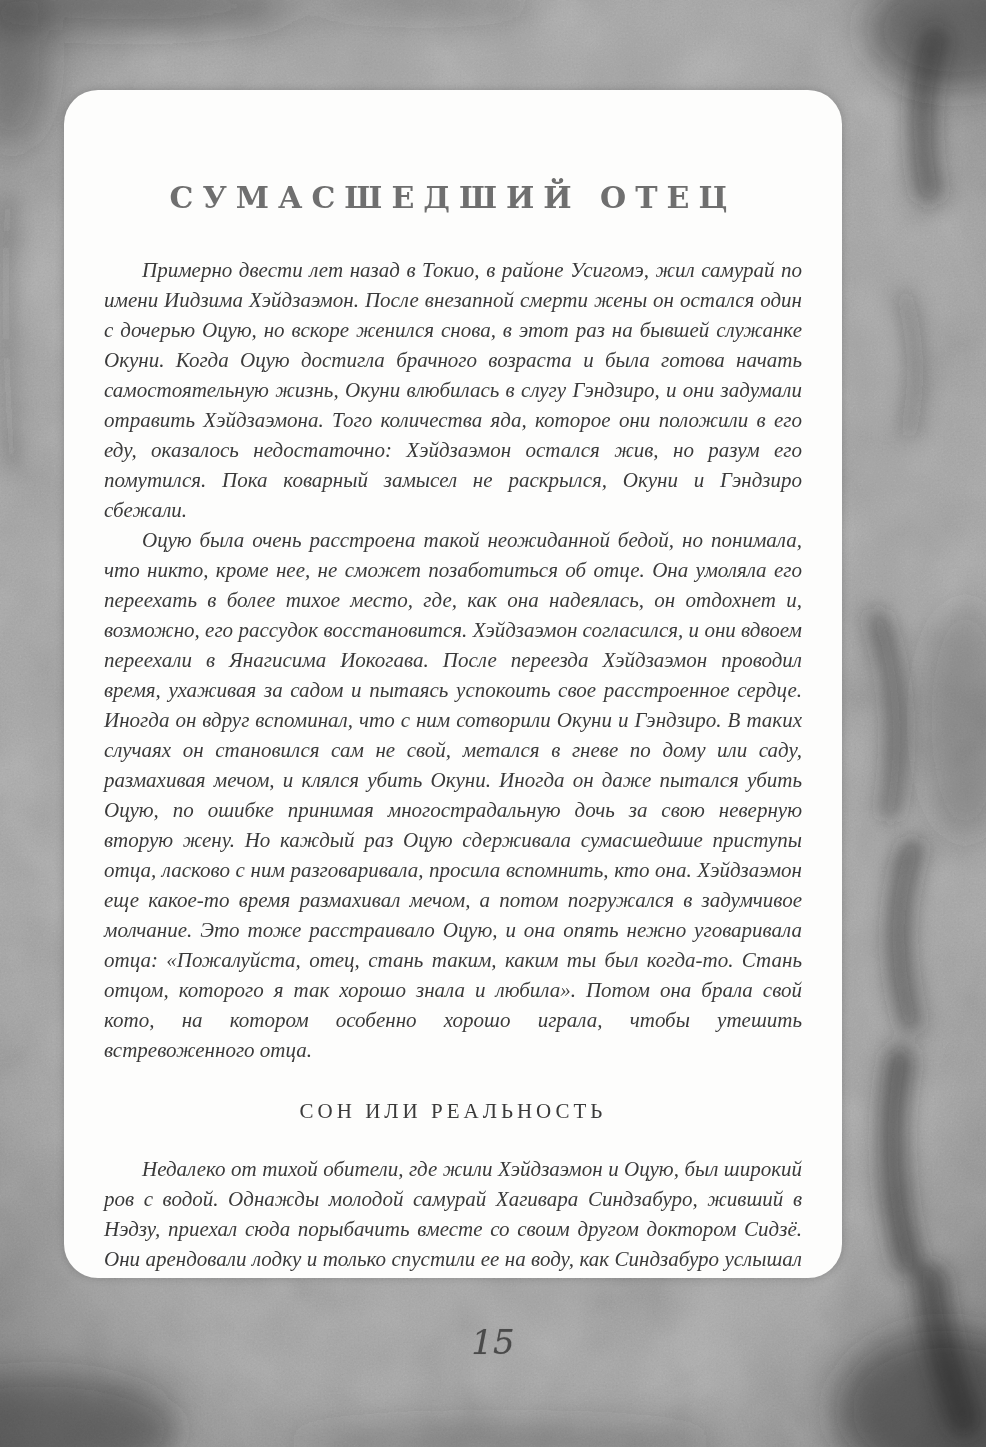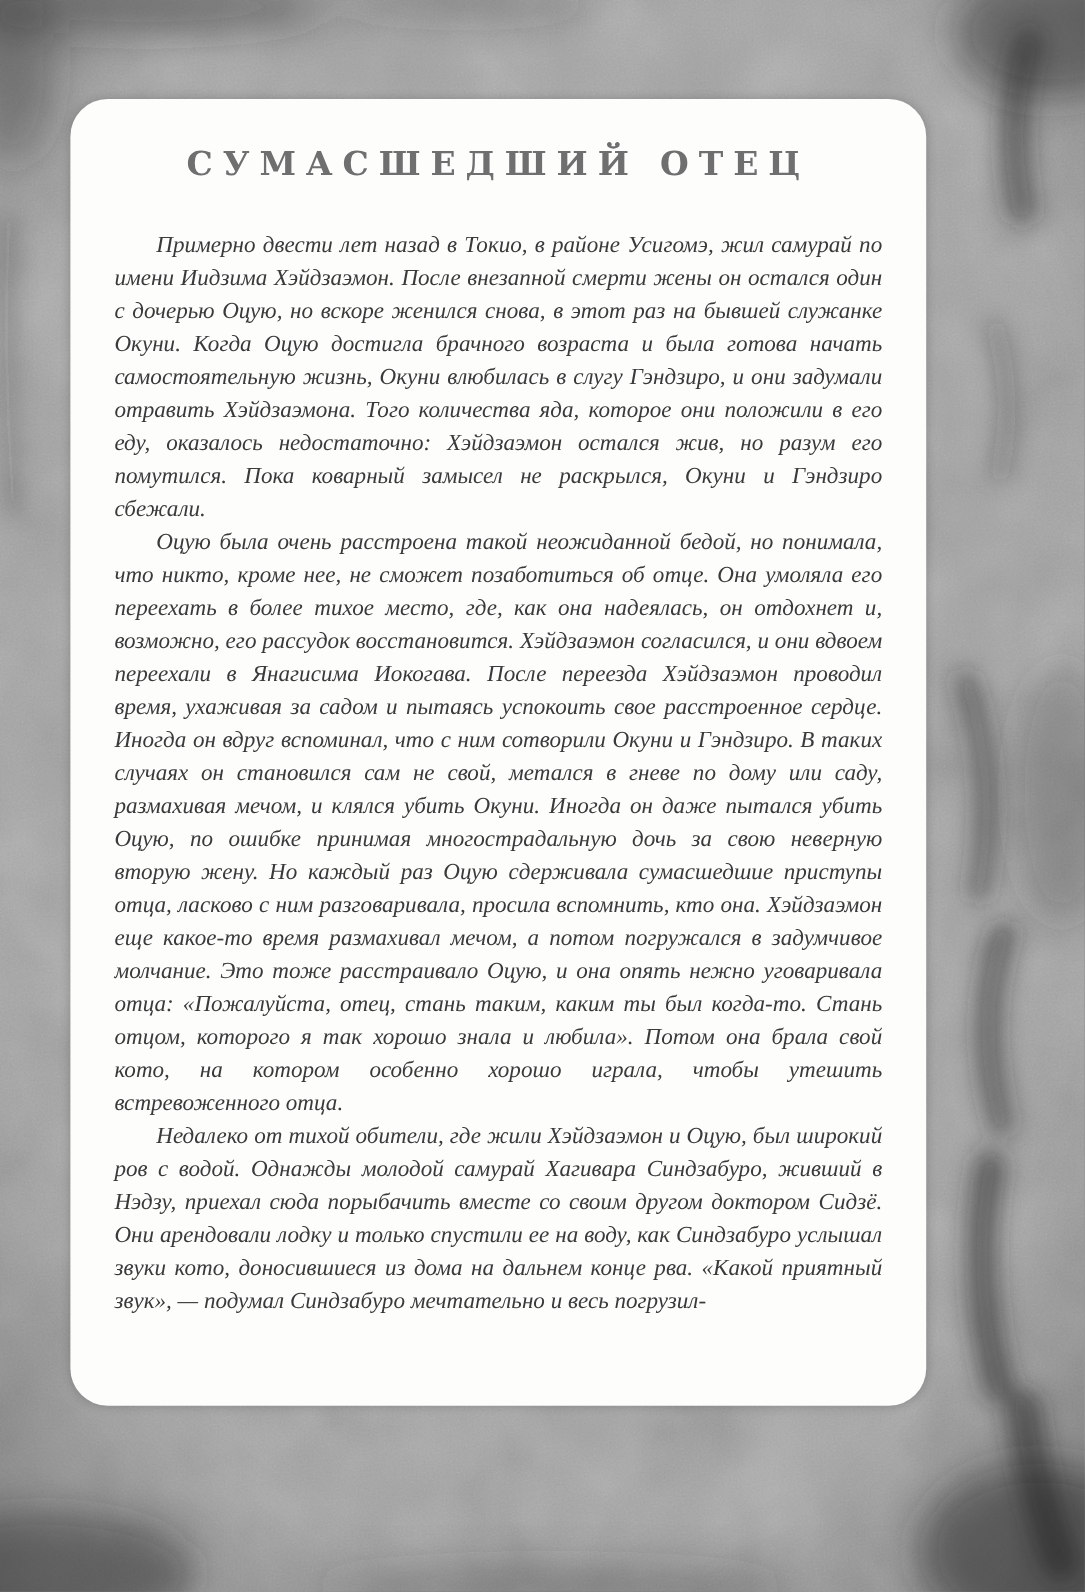--- a/index.html
+++ b/index.html
@@ -24,21 +24,21 @@
   }
   .card {
     position: absolute;
     left: 64px;
     top: 90px;
     width: 778px;
     height: 1188px;
     background: #fdfdfc;
     border-radius: 34px;
     box-sizing: border-box;
-    padding: 24px 40px 30px 40px;
+    padding: 72px 40px 30px 40px;
     box-shadow: 0 0 10px rgba(40,40,40,0.25);
     overflow: hidden;
   }
   .title {
     margin: 18px 0 40px 0;
     text-align: center;
     font-family: "DejaVu Serif", serif;
     font-size: 30px;
     font-weight: 600;
     letter-spacing: 9px;
@@ -135,19 +135,21 @@
   </svg>
 
   <div class="card">
 
     <h1 class="title">СУМАСШЕДШИЙ ОТЕЦ</h1>
 
     <p class="para">Примерно двести лет назад в Токио, в районе Усигомэ, жил самурай по имени Иидзима Хэйдзаэмон. После внезапной смерти жены он остался один с дочерью Оцую, но вскоре женился снова, в этот раз на бывшей служанке Окуни. Когда Оцую достигла брачного возраста и была готова начать самостоятельную жизнь, Окуни влюбилась в слугу Гэндзиро, и они задумали отравить Хэйдзаэмона. Того количества яда, которое они положили в его еду, оказалось недостаточно: Хэйдзаэмон остался жив, но разум его помутился. Пока коварный замысел не раскрылся, Окуни и Гэндзиро сбежали.</p>
 
     <p class="para">Оцую была очень расстроена такой неожиданной бедой, но понимала, что никто, кроме нее, не сможет позаботиться об отце. Она умоляла его переехать в более тихое место, где, как она надеялась, он отдохнет и, возможно, его рассудок восстановится. Хэйдзаэмон согласился, и они вдвоем переехали в Янагисима Иокогава. После переезда Хэйдзаэмон проводил время, ухаживая за садом и пытаясь успокоить свое расстроенное сердце. Иногда он вдруг вспоминал, что с ним сотворили Окуни и Гэндзиро. В таких случаях он становился сам не свой, метался в гневе по дому или саду, размахивая мечом, и клялся убить Окуни. Иногда он даже пытался убить Оцую, по ошибке принимая многострадальную дочь за свою неверную вторую жену. Но каждый раз Оцую сдерживала сумасшедшие приступы отца, ласково с ним разговаривала, просила вспомнить, кто она. Хэйдзаэмон еще какое-то время размахивал мечом, а потом погружался в задумчивое молчание. Это тоже расстраивало Оцую, и она опять нежно уговаривала отца: «Пожалуйста, отец, стань таким, каким ты был когда-то. Стань отцом, которого я так хорошо знала и любила». Потом она брала свой кото, на котором особенно хорошо играла, чтобы утешить встревоженного отца.</p>
 
+    <h2 class="section-heading">СОН ИЛИ РЕАЛЬНОСТЬ</h2>
 
     <p class="para">Недалеко от тихой обители, где жили Хэйдзаэмон и Оцую, был широкий ров с водой. Однажды молодой самурай Хагивара Синдзабуро, живший в Нэдзу, приехал сюда порыбачить вместе со своим другом доктором Сидзё. Они арендовали лодку и только спустили ее на воду, как Синдзабуро услышал звуки кото, доносившиеся из дома на дальнем конце рва. «Какой приятный звук», — подумал Синдзабуро мечтательно и весь погрузил-</p>
 
   </div>
 
+  <div class="page-number">15</div>
 
 </div>
 
 </body></html>

